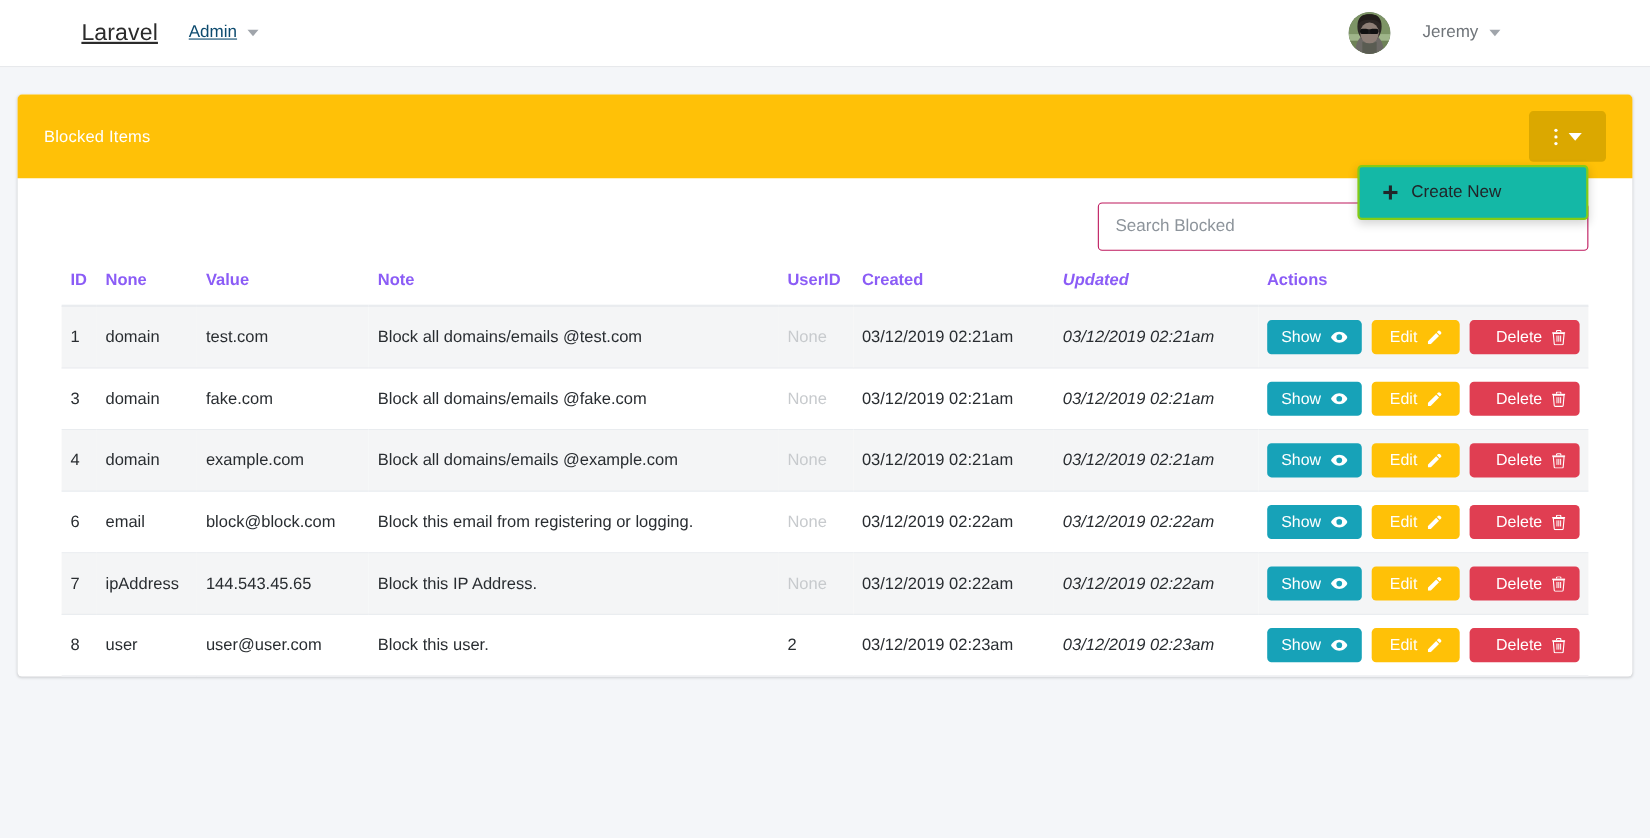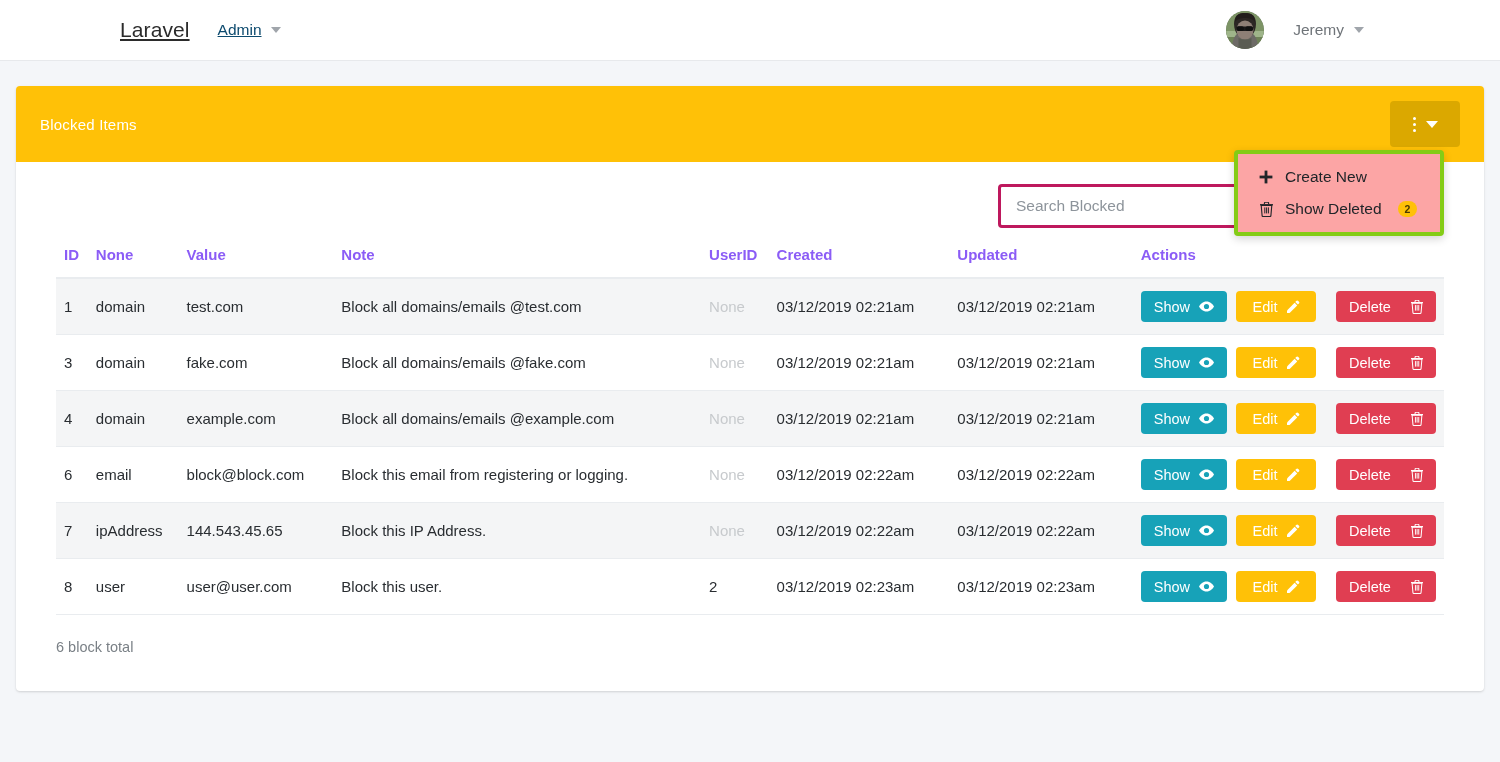--- a/index.html
+++ b/index.html
@@ -11,21 +11,21 @@
     -webkit-font-smoothing: antialiased;
   }
 
   
   .navbar {
     height: 61px;
     background: #ffffff;
     border-bottom: 1px solid #e7e9ec;
     display: flex;
     align-items: center;
-    padding: 0 136px 0 120px;
+    padding: 0 136px 0 74px;
     position: relative;
   }
   .brand {
     font-size: 21px;
     color: #2b2b2b;
     letter-spacing: .1px;
     margin-right: 28px;
   }
   .nav-link {
     font-size: 15.5px;
@@ -112,22 +112,22 @@
     border-right: 6px solid transparent;
     border-top: 7px solid #fff;
   }
 
   
   .dropdown {
     position: absolute;
     top: 64px;
     right: 40px;
     width: 210px;
-    background: #fca5a5;
-    border: 4px solid #84cc16;
+    background: #14b8a6;
+    border: 2px solid #84cc16;
     border-radius: 4px;
     box-shadow: 0 3px 9px rgba(0,0,0,.17);
     padding: 7px 0;
     z-index: 30;
   }
   .dd-item {
     display: flex;
     align-items: center;
     gap: 11px;
     padding: 7px 18px 7px 20px;
@@ -150,21 +150,21 @@
 
   
   .toolbar {
     padding: 22px 40px 0 40px;
     display: flex;
     justify-content: flex-end;
   }
   .search-input {
     width: 446px;
     height: 44px;
-    border: 3px solid #be185d;
+    border: 1px solid #be185d;
     border-radius: 4px;
     padding: 0 15px;
     font-size: 15.5px;
     color: #14532d;
     font-family: "Liberation Sans", sans-serif;
     outline: none;
     background: #fff;
   }
   .search-input::placeholder { color: #8d949b; }
 
@@ -191,41 +191,41 @@
   tbody tr:nth-child(odd) { background: #f4f5f6; }
   tbody tr:nth-child(even) { background: #ffffff; }
   td.muted { color: #c7cacd; }
 
   .col-id     { width: 32px; }
   .col-type   { width: 92px; }
   .col-value  { width: 158px; }
   .col-note   { width: 378px; }
   .col-user   { width: 68px; }
   .col-created{ width: 185px; }
-  .col-updated{ width: 188px; }
+  .col-updated{ width: 188px; font-style: italic; }
 
   
   .actions { display: flex; gap: 9px; }
   .btn {
     border: none;
     border-radius: 4px;
     color: #fff;
     font-size: 14.5px;
     font-family: "Liberation Sans", sans-serif;
     padding: 0 13px;
     height: 31px;
     display: inline-flex;
     align-items: center;
     gap: 9px;
     cursor: pointer;
     white-space: nowrap;
   }
   .btn-show   { background: #17a2b8; min-width: 86px; justify-content: center; }
   .btn-edit   { background: #ffc107; min-width: 80px; justify-content: center; }
-  .btn-delete { background: #e03e52; min-width: 100px; justify-content: space-between; margin-left: 11px; }
+  .btn-delete { background: #e03e52; min-width: 100px; justify-content: flex-end; }
 
   .total {
     padding: 24px 40px 36px 40px;
     font-size: 14.5px;
     color: #7a8086;
   }
 
   svg { display: block; }
 </style>
 </head>
@@ -287,34 +287,20 @@
     <div class="dropdown">
       <div class="dd-item">
         <span class="dd-icon">
           <svg width="14" height="14" viewBox="0 0 14 14">
             <rect x="5.6" y="0.6" width="2.8" height="12.8" fill="#212529"></rect>
             <rect x="0.6" y="5.6" width="12.8" height="2.8" fill="#212529"></rect>
           </svg>
         </span>
         <span>Create New</span>
       </div>
-      <div class="dd-item">
-        <span class="dd-icon">
-          <svg width="13" height="15" viewBox="0 0 13 15">
-            <path d="M1.2 3.4 h10.6 l-.9 10.2 a1 1 0 0 1 -1 .9 H3.1 a1 1 0 0 1 -1 -.9 Z" fill="none" stroke="#212529" stroke-width="1.1"></path>
-            <rect x="0" y="2.1" width="13" height="1.3" fill="#212529"></rect>
-            <path d="M4.4 2.1 V1.1 a.8 .8 0 0 1 .8 -.8 h2.6 a.8 .8 0 0 1 .8 .8 V2.1" fill="none" stroke="#212529" stroke-width="1.1"></path>
-            <rect x="4.3" y="5.4" width="1" height="6" fill="#212529"></rect>
-            <rect x="6.1" y="5.4" width="1" height="6" fill="#212529"></rect>
-            <rect x="7.9" y="5.4" width="1" height="6" fill="#212529"></rect>
-          </svg>
-        </span>
-        <span>Show Deleted</span>
-        <span class="dd-badge">2</span>
-      </div>
     </div>
 
     <div class="toolbar">
       <input class="search-input" type="text" placeholder="Search Blocked" style="">
     </div>
 
     <div class="table-wrap">
       <table>
         <thead>
           <tr>
@@ -590,15 +576,14 @@
                       </svg>
                     </span>
                   </button>
                 </div>
               </td>
             </tr>
           </tbody>
       </table>
     </div>
 
-    <div class="total">6 block total</div>
   </div>
 </div>
 
 </body></html>

